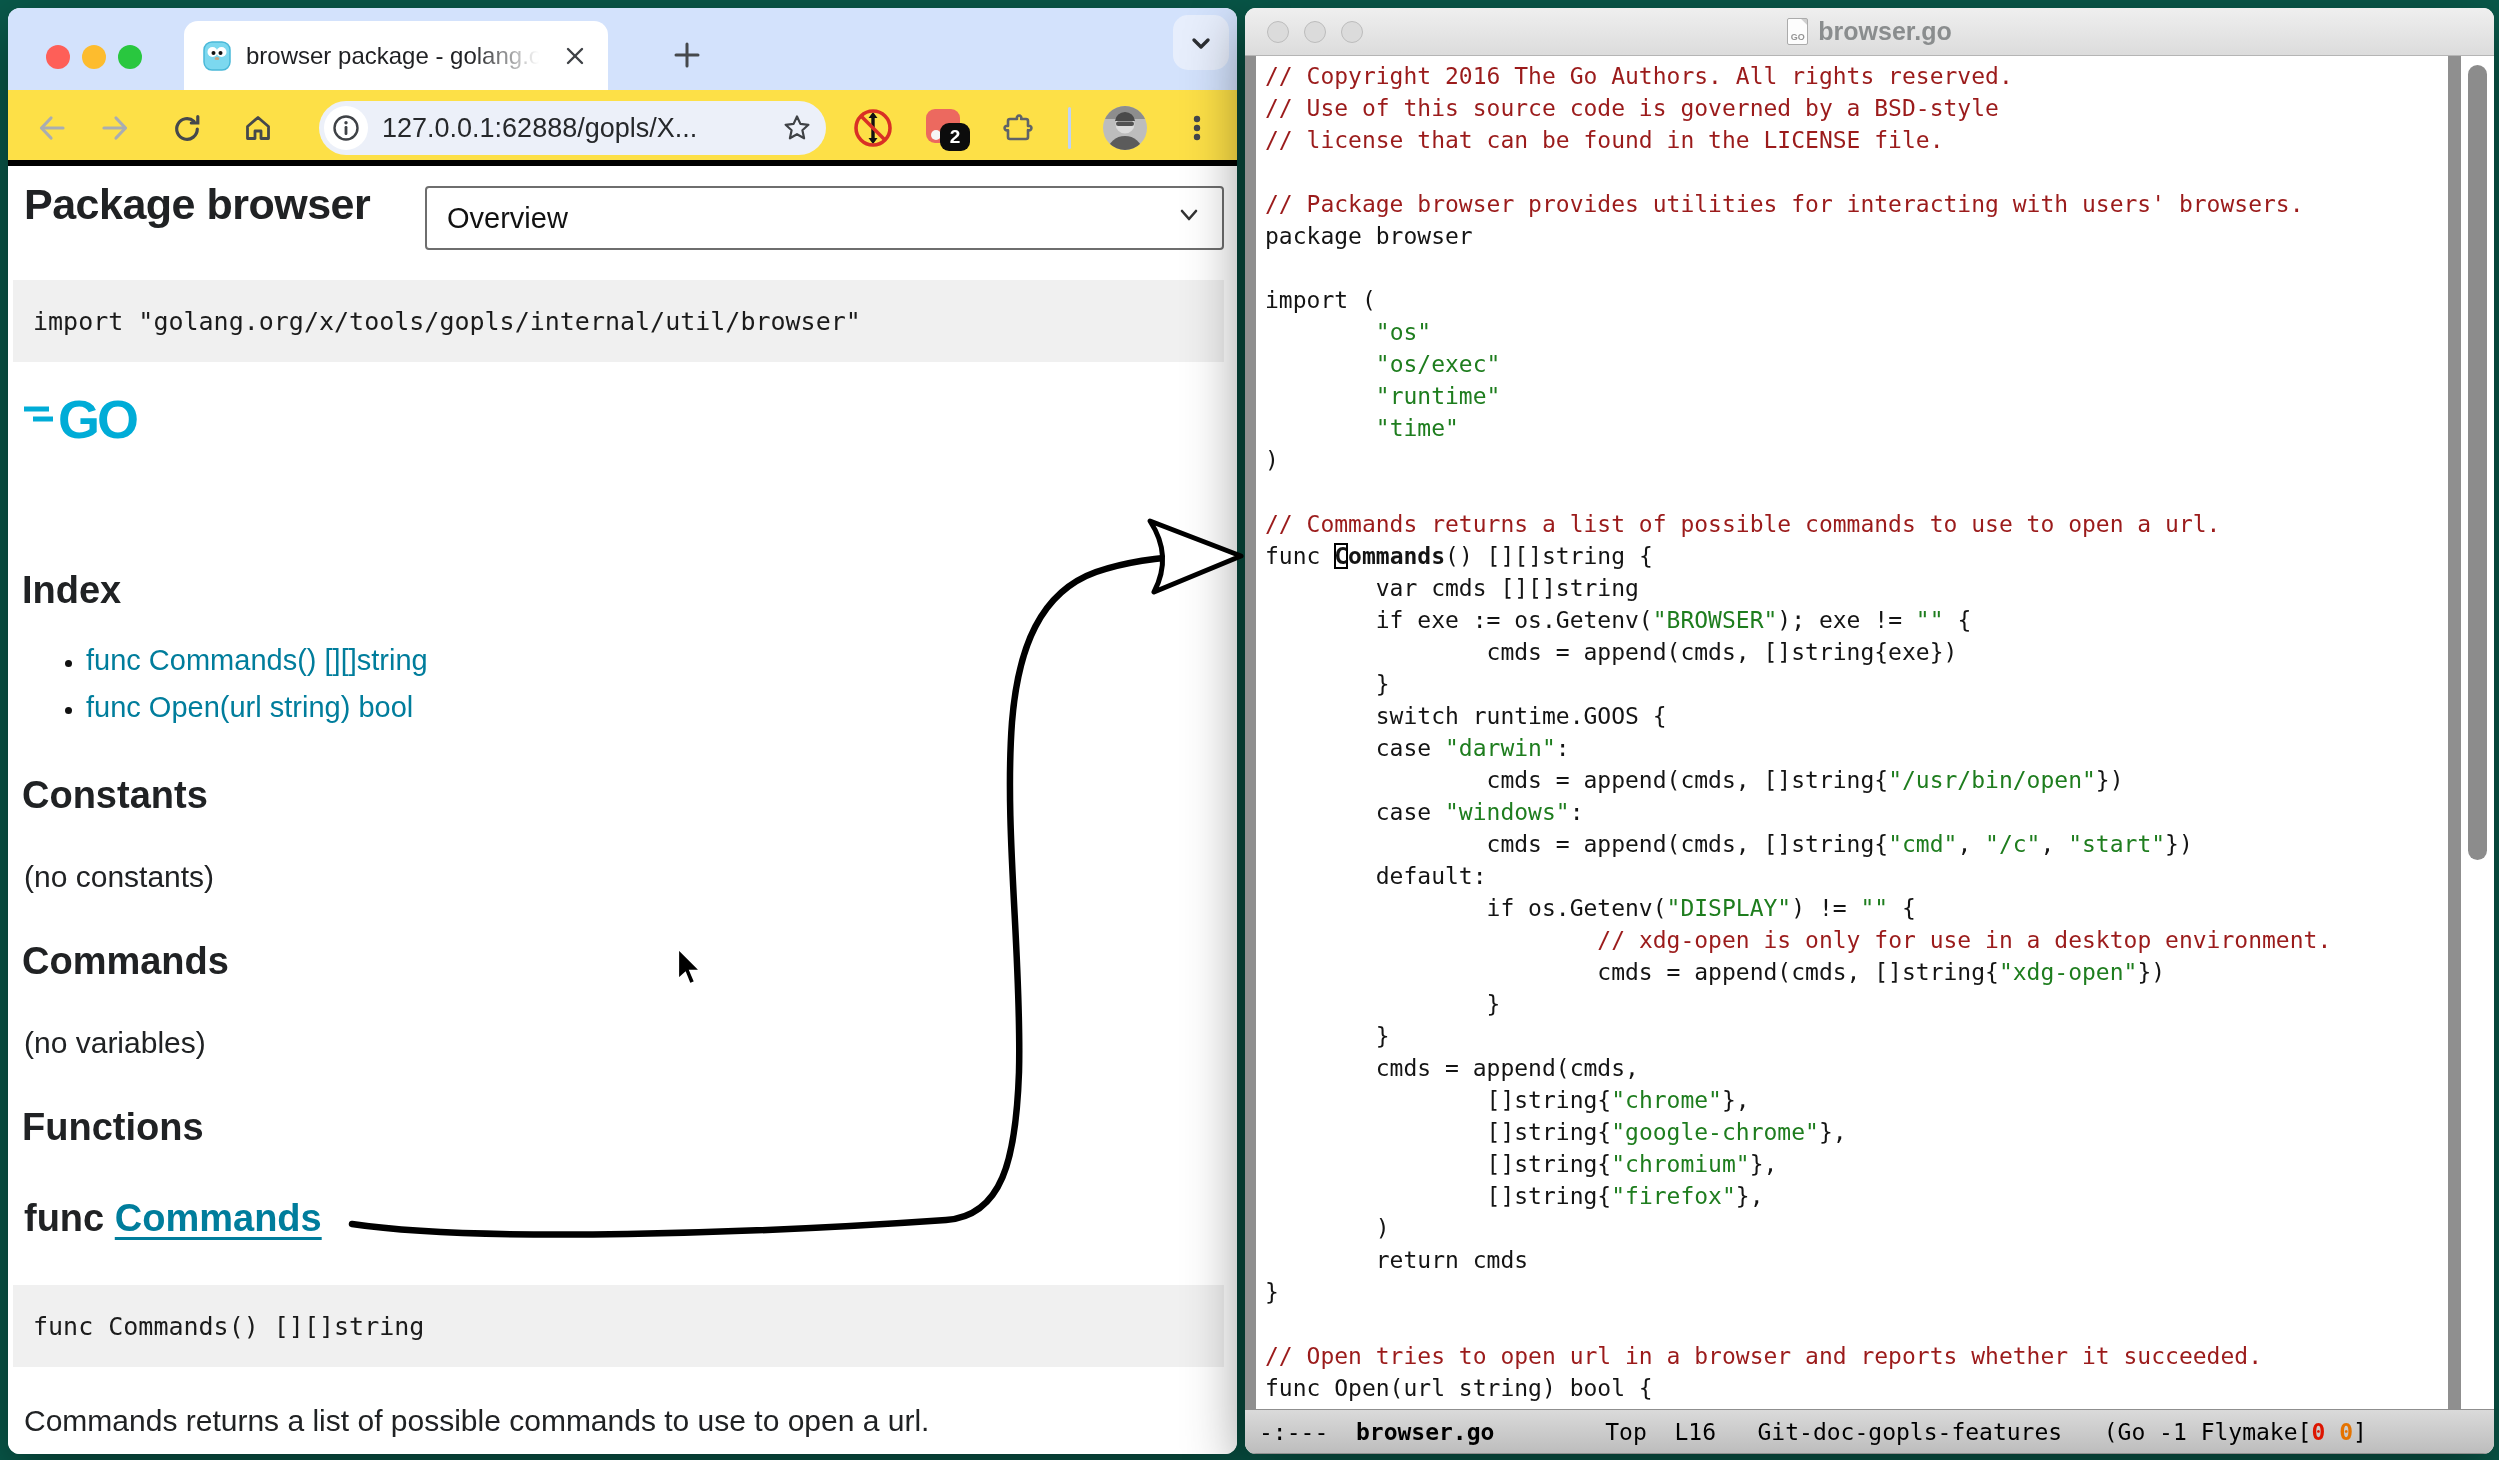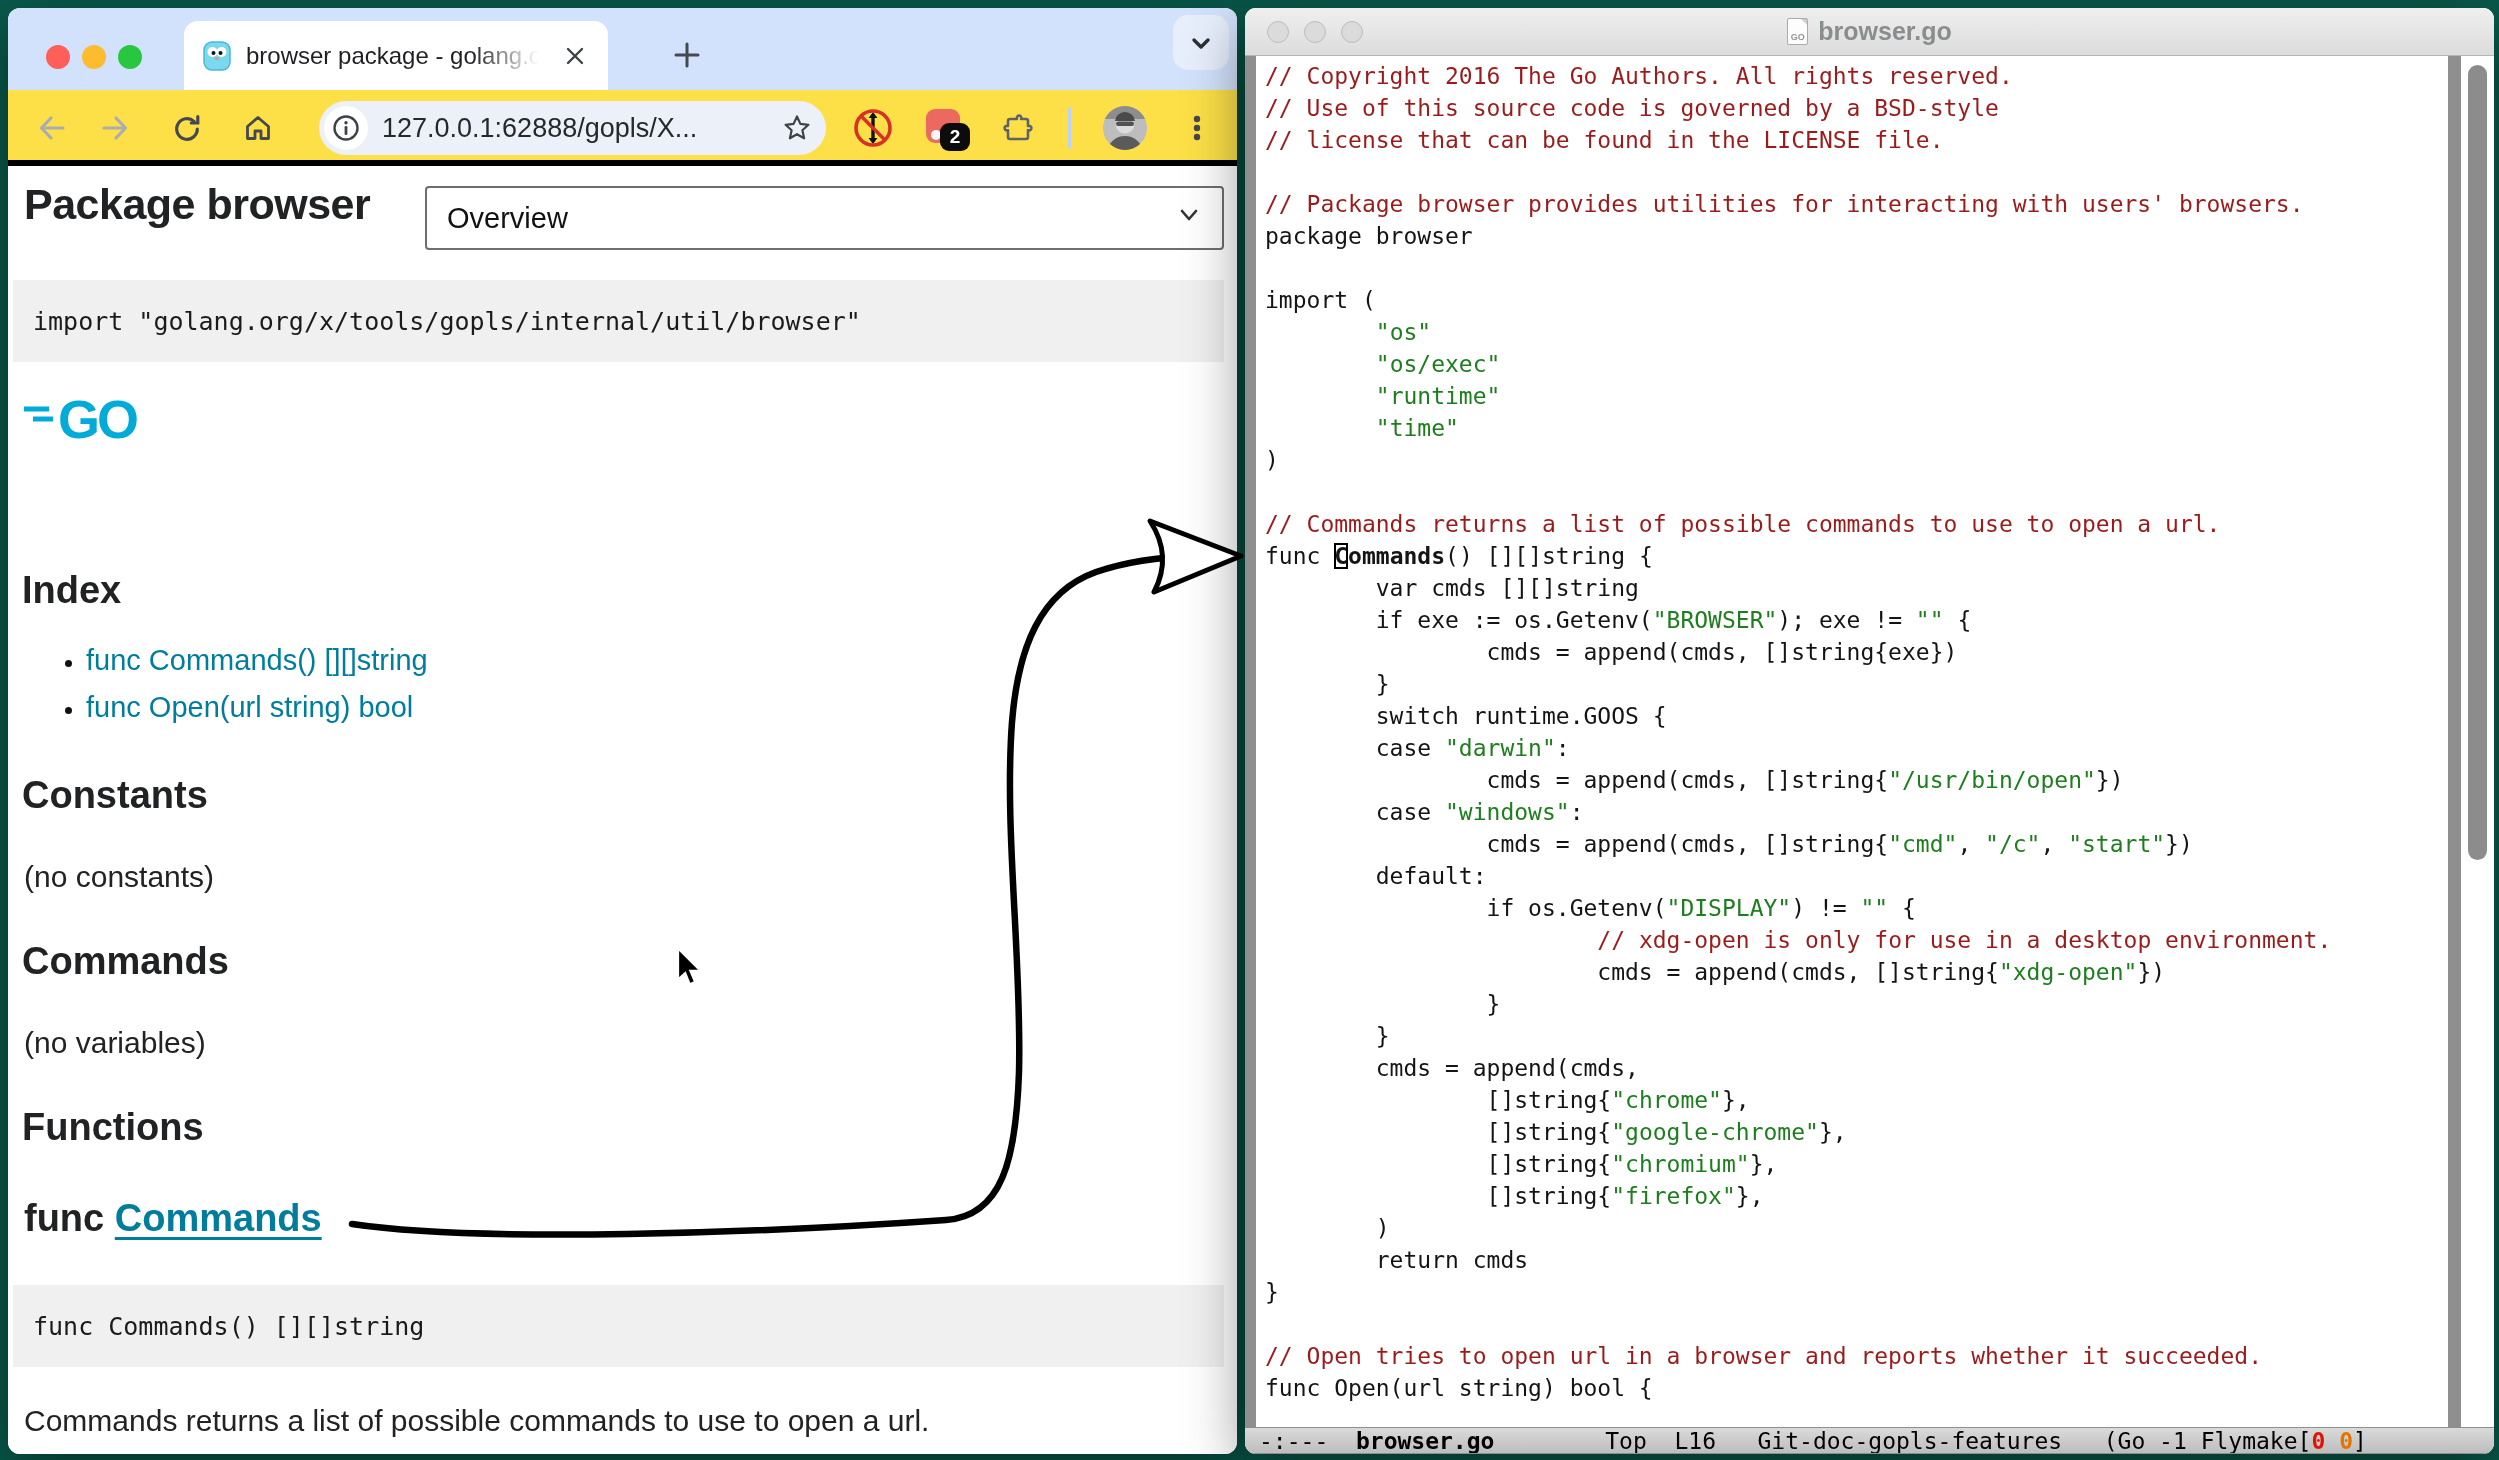--- a/index.html
+++ b/index.html
@@ -111,24 +111,24 @@
     font-family:"DejaVu Sans Mono","Liberation Mono",monospace;font-size:23px;line-height:32px;
     white-space:pre;color:#141414;
   }
   .seg-c{color:var(--comment)}
   .seg-s{color:var(--string)}
   .seg-b{font-weight:bold}
   .seg-k{font-weight:bold;box-shadow:inset 0 0 0 2px #000}
   .seg-err{color:#dd1500;font-weight:bold}
   .seg-warn{color:#e57300;font-weight:bold}
   .e-modeline{
-    height:27px;flex:none;background:linear-gradient(#dadada,#bdbdbd);
+    height:45px;flex:none;background:linear-gradient(#dadada,#bdbdbd);
     border-top:1px solid #8f8f8f;border-bottom:1px solid #8f8f8f;
     font-family:"DejaVu Sans Mono","Liberation Mono",monospace;font-size:23px;color:#000;
-    display:flex;align-items:flex-start;padding-left:14px;white-space:pre;overflow:hidden;
+    display:flex;align-items:center;padding-left:14px;white-space:pre;overflow:hidden;
   }
   .e-echo{
     height:34px;flex:none;background:#fff;color:#000;
     font-family:"DejaVu Sans Mono","Liberation Mono",monospace;font-size:23px;
     display:flex;align-items:center;padding-left:14px;white-space:pre;
   }
   .overlay{position:absolute;left:0;top:0;pointer-events:none}
 </style>
 </head>
 <body>

